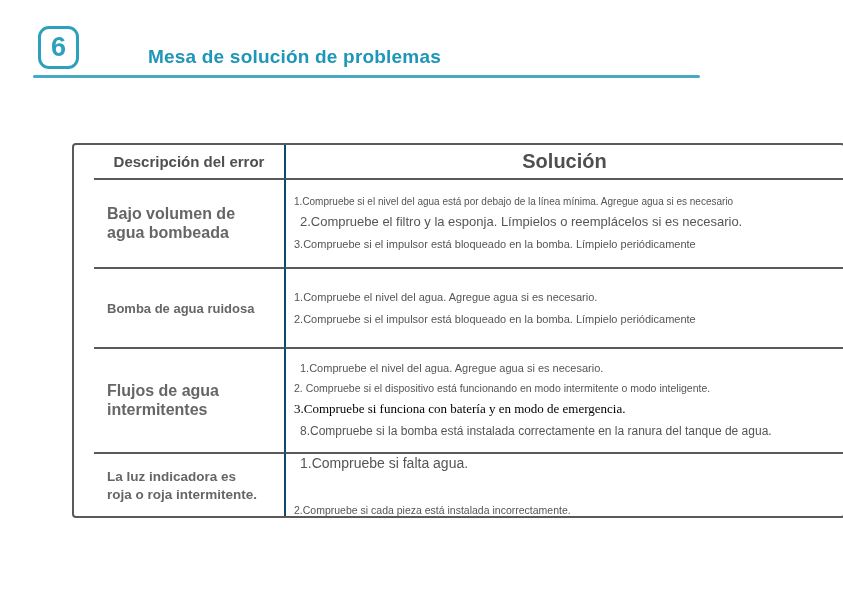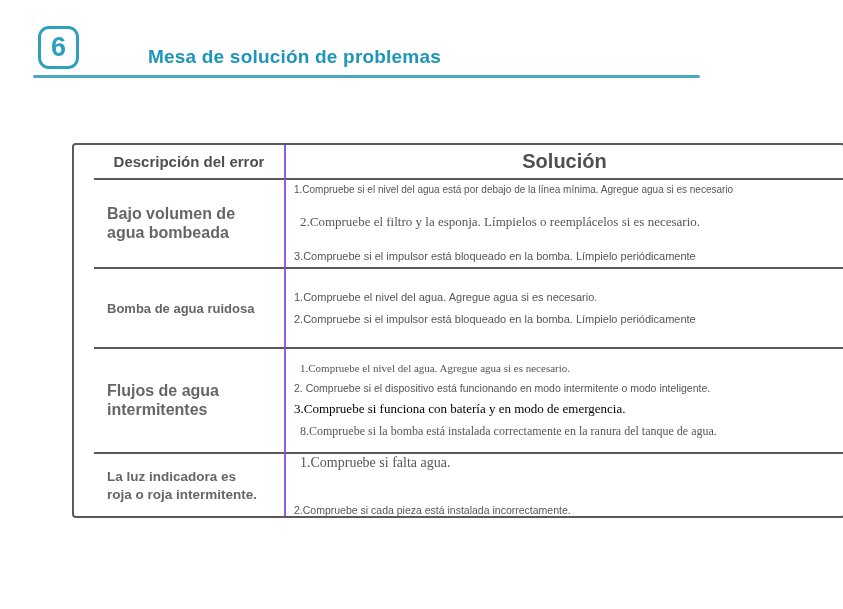--- a/index.html
+++ b/index.html
@@ -51,21 +51,21 @@
     border: 2px solid #5a5a5a;
     border-radius: 4px;
     overflow: hidden;
     background: #ffffff;
     display: grid;
     grid-template-columns: 190px 1fr;
     grid-template-rows: 33px 89px 80px 105px 66px;
     padding-left: 20px;
   }
   .cell { background: #ffffff; }
-  .cell.rightcol { border-left: 2px solid #8b5cf6; }
+  .cell.rightcol { border-left: 2px solid #0c4a6e; }
   .cell.rowline { border-top: 2px solid #5a5a5a; }
 
   .hdr-left {
     display: flex; align-items: center; justify-content: center;
     font-size: 15px; font-weight: bold; color: #4f4f4f;
   }
   .hdr-right {
     display: flex; align-items: center; justify-content: center;
     font-size: 20px; font-weight: bold; color: #4f4f4f;
   }
@@ -76,33 +76,33 @@
   }
   .err { font-weight: bold; color: #666666; }
   .err-lg  { font-size: 16px; line-height: 1.18; }
   .err-sm  { font-size: 13px; white-space: nowrap; }
   .err-md  { font-size: 13.5px; line-height: 1.3; }
 
   .solutions {
     display: flex; flex-direction: column; justify-content: center;
     padding-left: 8px;
   }
-  .gap-r1 { gap: 18px; }
+  .gap-r1 { gap: 6px; }
   .gap-r2 { gap: 8px; }
   .gap-r3 { gap: 6px; }
   .gap-r4 { gap: 5px; justify-content: space-between; }
 
   .sol { color: #555555; white-space: nowrap; line-height: 1.3; }
   .sol-xs  { font-size: 10px; }
   .sol-xs2 { font-size: 10.5px; }
   .sol-sm  { font-size: 11px; }
   .sol-md  { font-size: 12px; }
   .sol-lg  { font-size: 13px; }
   .sol-xl  { font-size: 14px; }
-  .ind { padding-left: 6px; font-family: Liberation Serif, serif; }
+  .ind { padding-left: 6px; }
   .light { color: #000000; font-family: Liberation Serif, serif; }
 </style>
 </head>
 <body>
 
 <div class="canvas">
 
   <div class="num-badge">
     <span>6</span>
   </div>

